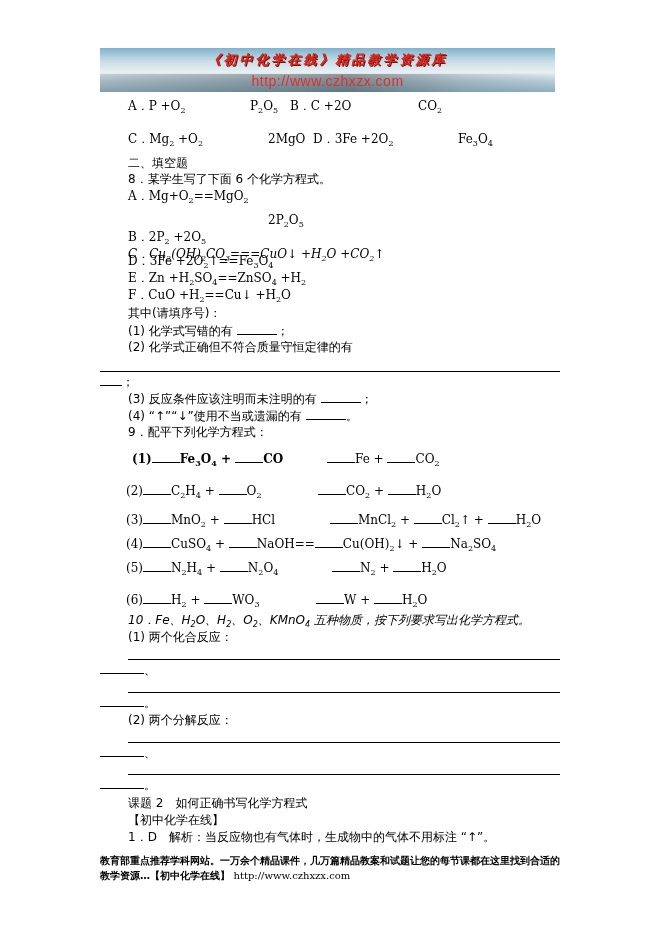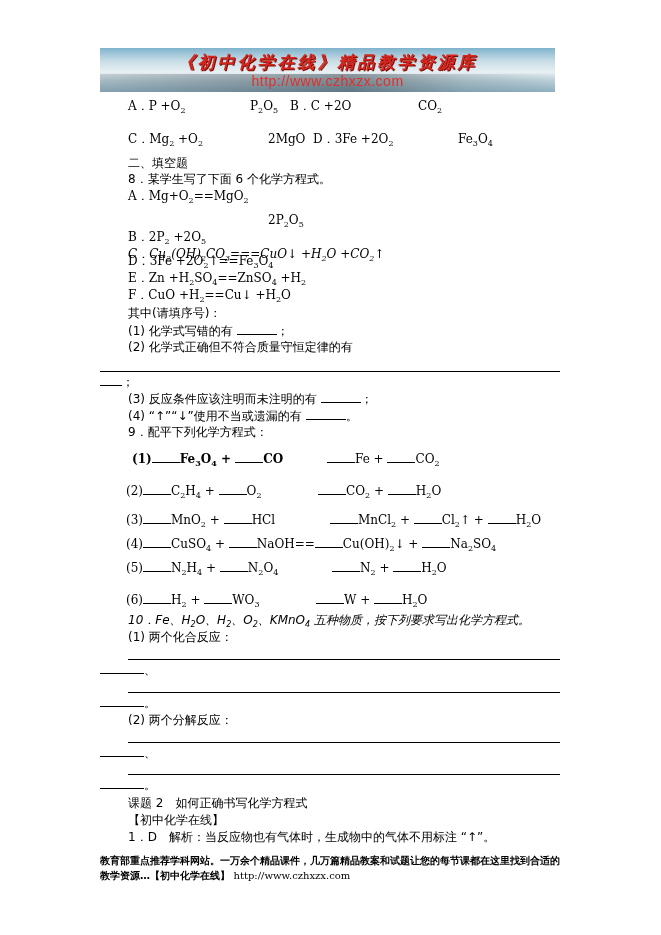--- a/index.html
+++ b/index.html
@@ -4,21 +4,21 @@
   <style>
     html, body { margin: 0; padding: 0; background: #ffffff; }
     body { width: 661px; height: 935px; position: relative; overflow: hidden;
       font-family: "DejaVu Serif", "Liberation Serif", serif; color: #000; font-size: 12px; }
     .banner { position: absolute; left: 100px; top: 48px; width: 455px; height: 44px;
       background: linear-gradient(180deg, #7fb3cc 0%, #c9dde6 30%, #e8f0f3 55%, #b7cdd6 75%, #8fb0bf 100%);
       overflow: hidden; }
     .banner .mist { position: absolute; left: 0; right: 0; bottom: 0; height: 18px;
       background: linear-gradient(90deg, rgba(60,70,80,0.15), rgba(40,50,60,0.45) 55%, rgba(80,100,110,0.2) 80%, rgba(255,255,255,0)); }
     .banner .title { position: absolute; left: 0; right: 0; top: 3px; text-align: center;
-      font-family: "DejaVu Serif", serif; font-style: italic; font-weight: bold; font-size: 17px;
+      font-family: "DejaVu Serif", serif; font-style: italic; font-weight: bold; font-size: 13px;
       color: #d7261e; letter-spacing: 3px; text-shadow: 1px 1px 0 #7a0f0a; }
     .banner .url { position: absolute; left: 0; right: 0; top: 25px; text-align: center;
       font-family: "Liberation Sans", sans-serif; font-size: 14px; color: #e0302a; letter-spacing: 0.5px; }
     .line { position: absolute; white-space: nowrap; font-size: 12px; line-height: 14px; }
     .cn { font-family: "DejaVu Sans", sans-serif; }
     sub { font-size: 8px; vertical-align: -3px; line-height: 0; }
     .blank { display: inline-block; border-bottom: 1px solid #000; height: 11px; vertical-align: baseline; }
     .b4 { width: 28px; } .b6 { width: 40px; } .b3 { width: 22px; }
     .rule { position: absolute; height: 0; border-top: 1px solid #000; }
     .footer { position: absolute; left: 100px; top: 853px; width: 460px; font-size: 10px;

